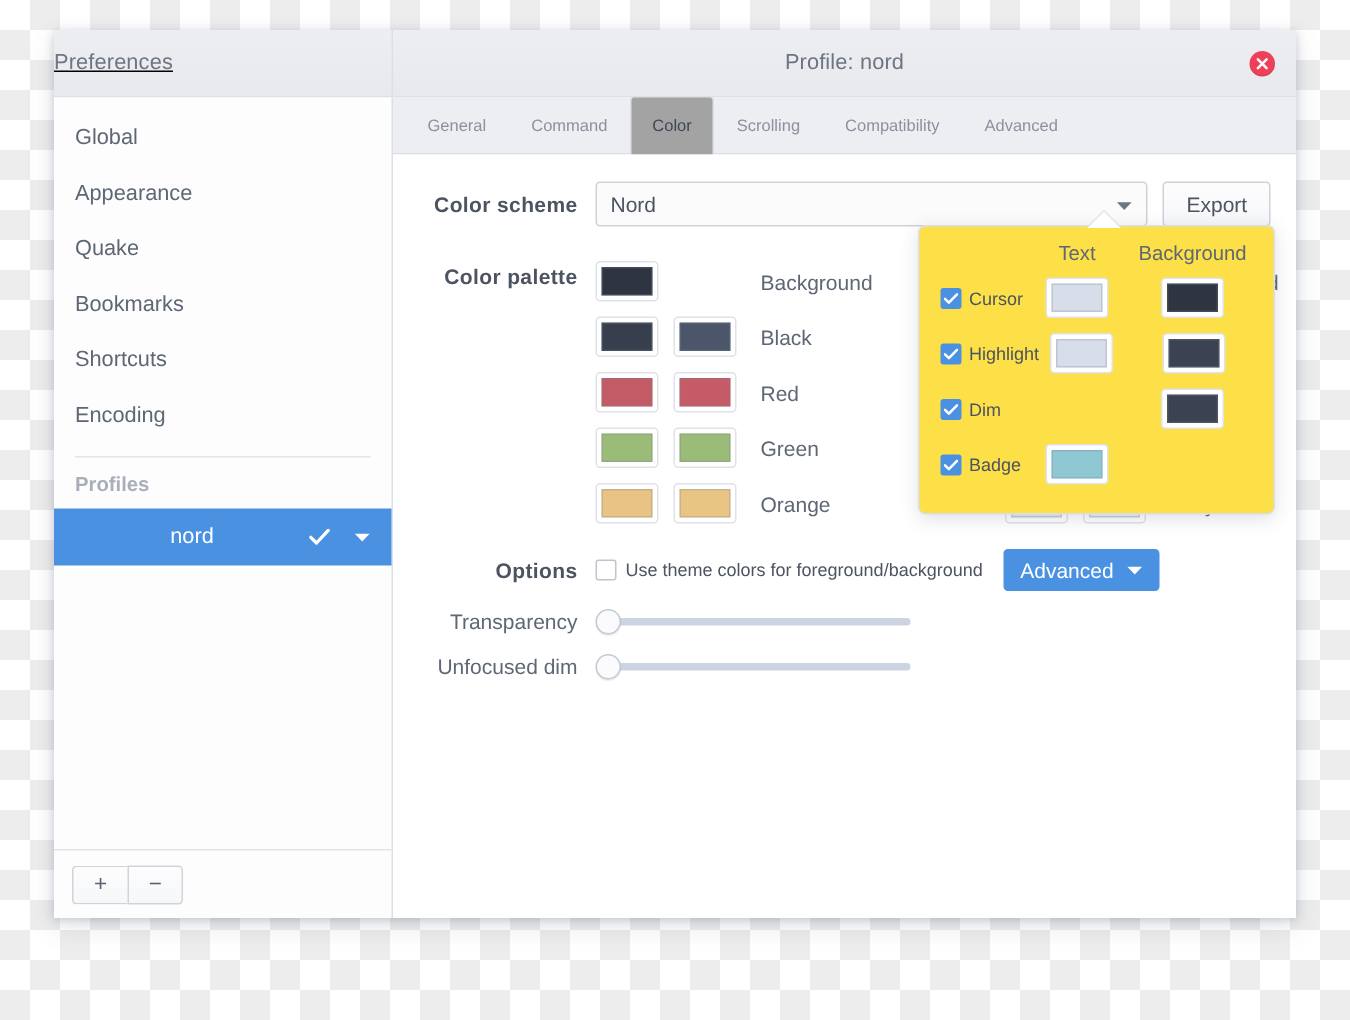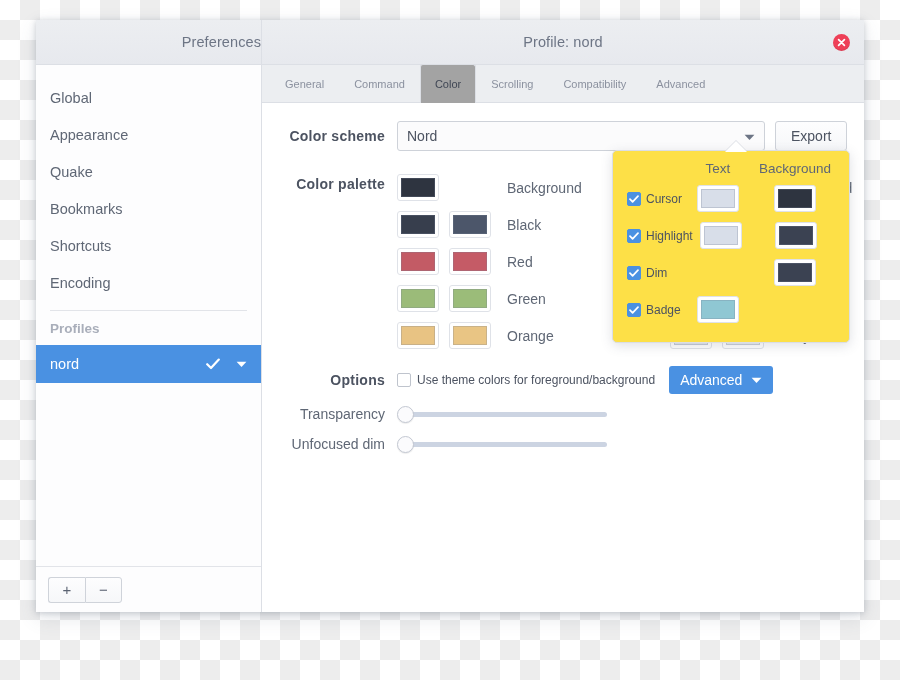--- a/index.html
+++ b/index.html
@@ -32,23 +32,24 @@
   
   #titlebar {
     height: 45px;
     display: flex;
     flex: none;
     background: linear-gradient(#eceef1, #e7e9ee);
     border-bottom: 1px solid #dcdfe5;
   }
   .tb-left {
     width: 226px;
-    display: flex; align-items: center; justify-content: flex-end;
+    display: flex; align-items: center; justify-content: flex-start;
     border-right: 1px solid #dcdfe5;
     height: 100%;
+    text-decoration: underline;
   }
   .tb-right {
     flex: 1;
     display: flex; align-items: center;
     position: relative;
     height: 100%;
   }
   .tb-title {
     font-size: 14.5px;
     color: #6d7585;
@@ -75,21 +76,21 @@
   #body { flex: 1; display: flex; min-height: 0; }
 
   
   #sidebar {
     width: 226px;
     flex: none;
     background: #fdfdfe;
     border-right: 1px solid #dcdfe5;
     display: flex; flex-direction: column;
   }
-  #sidebar-list { flex: 1; padding-top: 14px; }
+  #sidebar-list { flex: 1; padding-top: 8px; text-align: center; }
   .side-item {
     height: 37px;
     display: flex; align-items: center;
     padding: 0 0 0 14px;
     font-size: 14.5px;
     color: #5f6775;
     cursor: pointer;
   }
   .side-sep {
     height: 1px;

